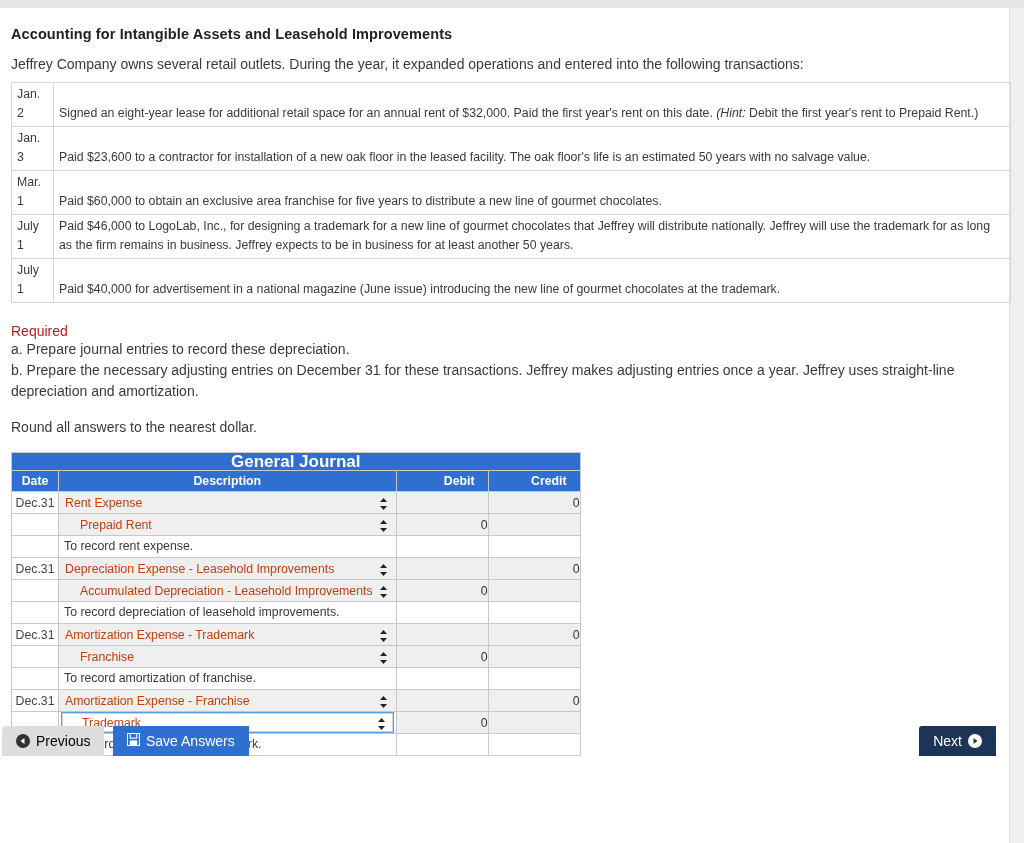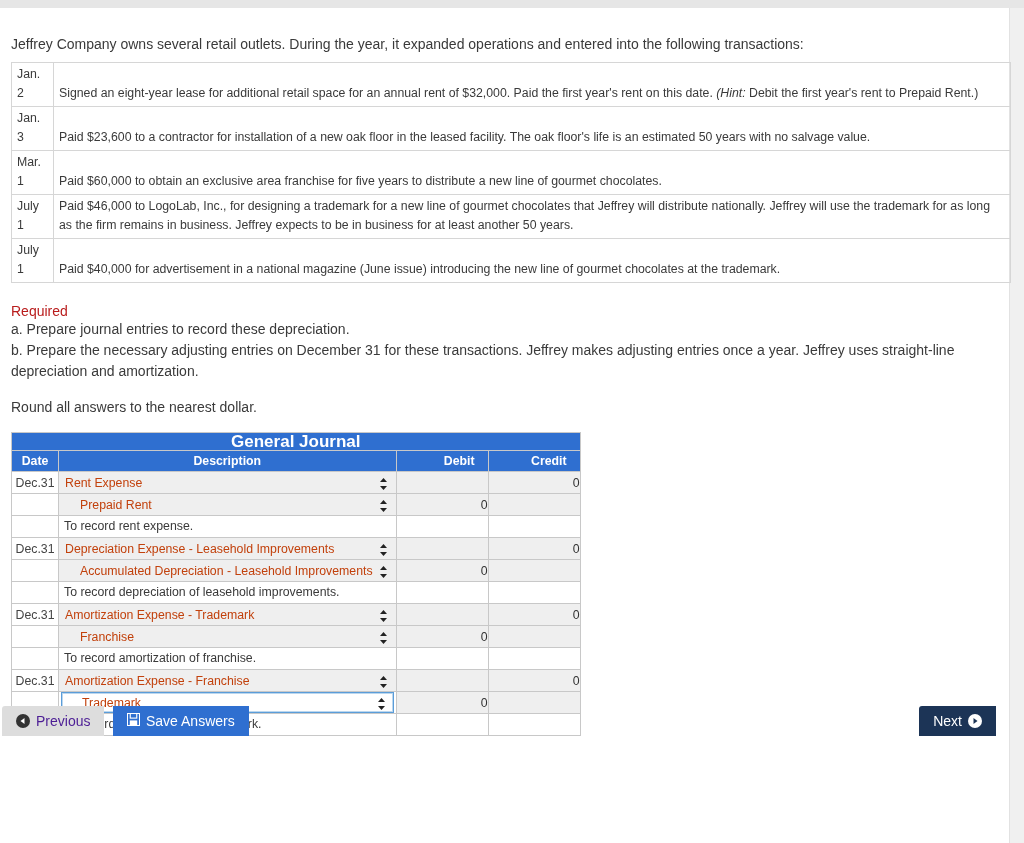--- a/index.html
+++ b/index.html
@@ -39,21 +39,21 @@
   h1.title {
     font-size: 14.5px;
     font-weight: bold;
     color: #222222;
     margin: 18px 0 0 0;
     letter-spacing: 0.1px;
   }
   p.intro {
     font-size: 14px;
     color: #3a3a3a;
-    margin: 28px 0 10px 0;
+    margin: 14px 0 10px 0;
   }
 
   
   table.tx {
     border-collapse: collapse;
     width: 1000px;
     margin-left: 0;
     table-layout: fixed;
     font-size: 12.3px;
     color: #3a3a3a;
@@ -250,21 +250,21 @@
     font-size: 14px;
     height: 30px;
     padding: 0 14px;
     box-sizing: border-box;
     cursor: pointer;
     border: none;
     font-family: "Liberation Sans", sans-serif;
   }
   .btn-prev {
     background: #dddddd;
-    color: #4c1d95;
+    color: #000000;
     border-radius: 3px 0 0 0;
     position: absolute;
     left: 2px;
     bottom: 0;
   }
   .btn-save {
     background: #2f6fd0;
     color: #ffffff;
     position: absolute;
     left: 113px;
@@ -295,20 +295,21 @@
   }
 </style>
 </head>
 <body>
 
 <div id="top-strip"></div>
 <div id="right-strip"></div>
 
 <div id="page">
 
+  <h1 class="title">Accounting for Intangible Assets and Leasehold Improvements</h1>
   <p class="intro">Jeffrey Company owns several retail outlets. During the year, it expanded operations and entered into the following transactions:</p>
 
   <table class="tx">
     <tbody id="tx-body">
         <tr>
           <td class="tx-date"><span>Jan.</span><span class="d2">2</span></td>
           <td class="tx-desc">Signed an eight-year lease for additional retail space for an annual rent of $32,000. Paid the first year's rent on this date. <span class="hint">(Hint:</span> Debit the first year's rent to Prepaid Rent.)</td>
         </tr>
         <tr>
           <td class="tx-date"><span>Jan.</span><span class="d2">3</span></td>

